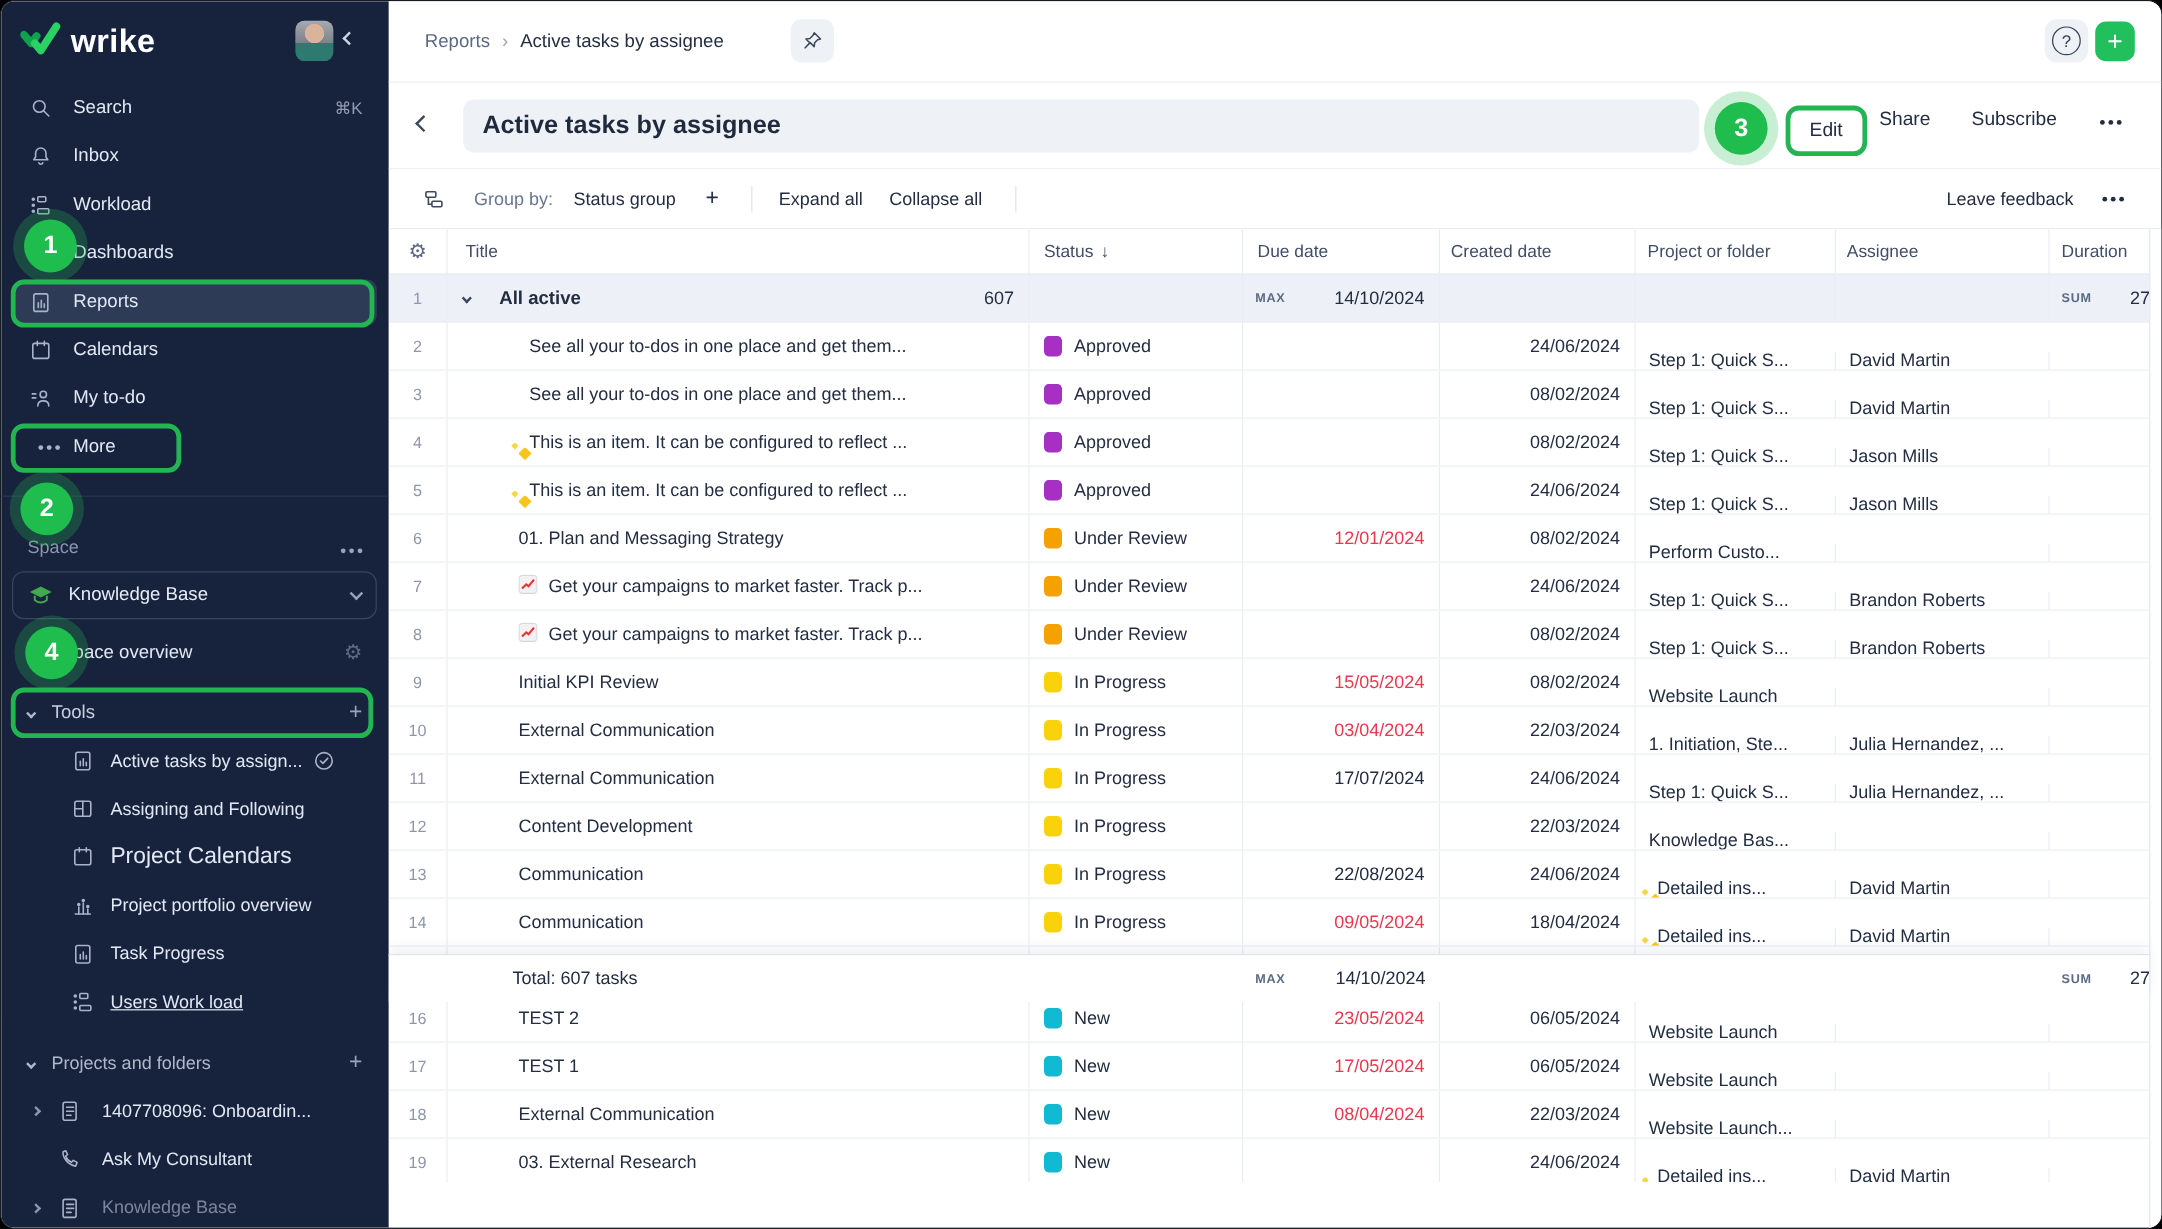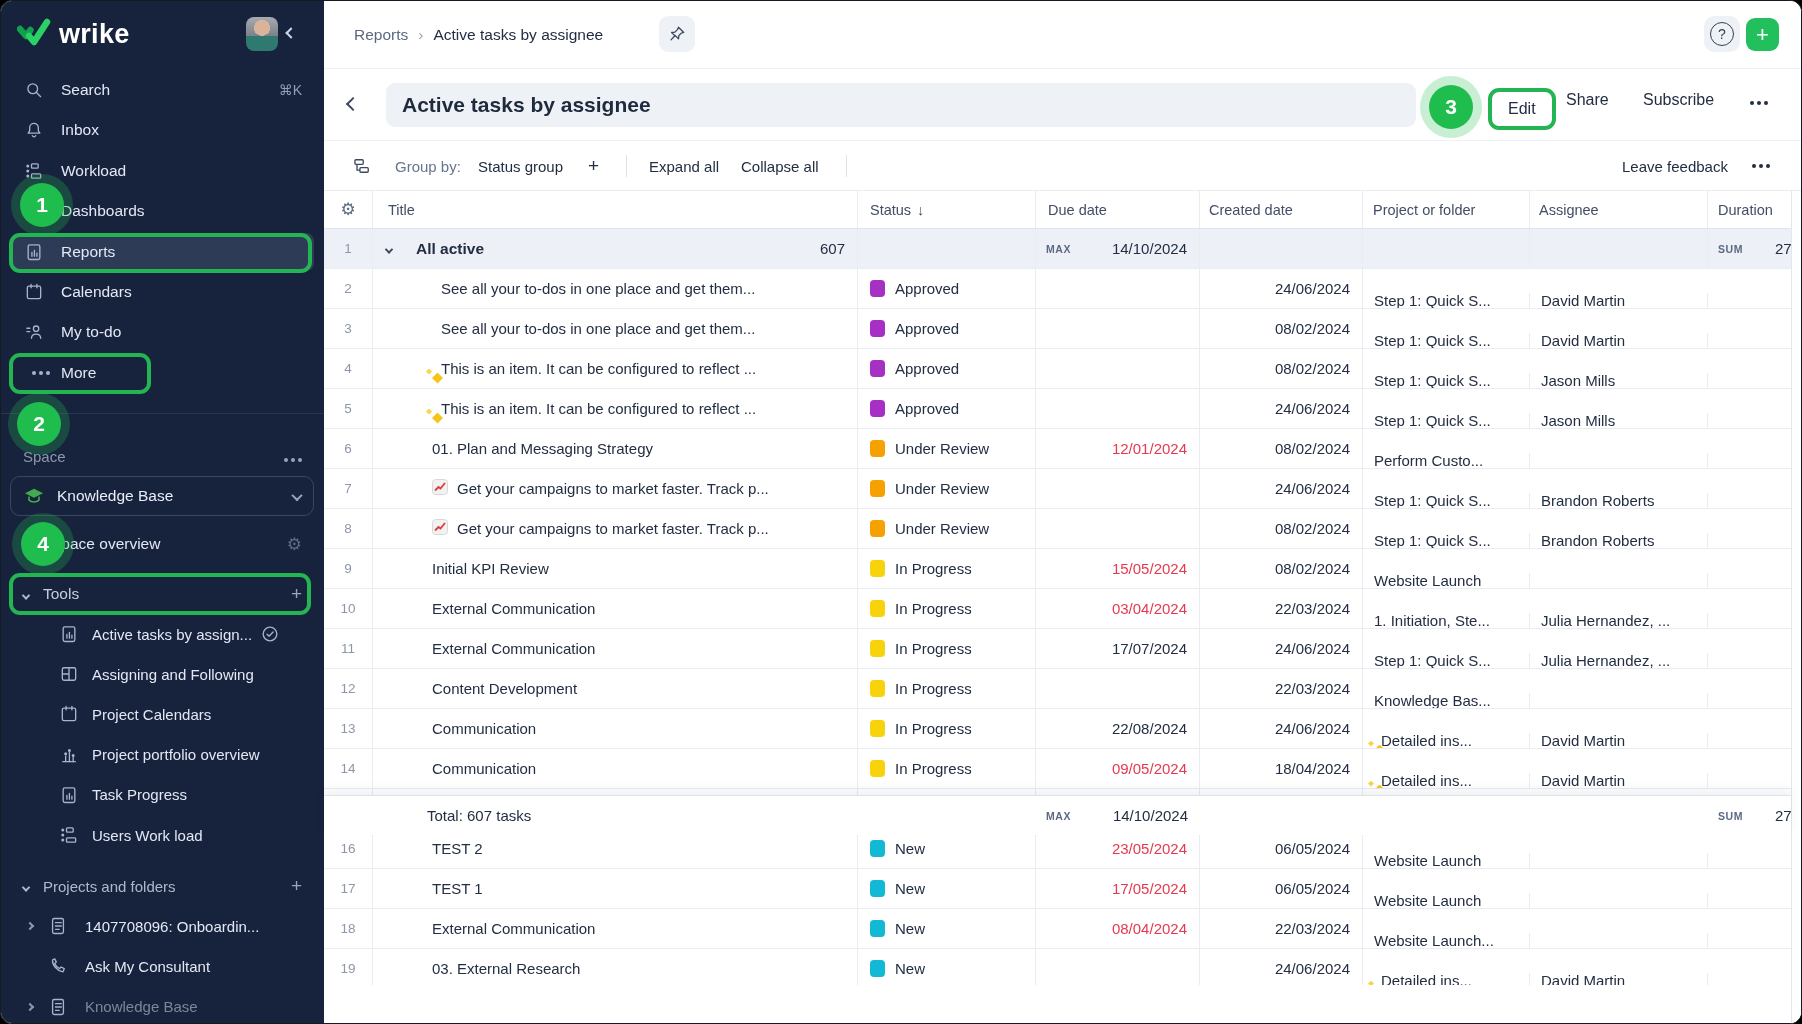--- a/index.html
+++ b/index.html
@@ -282,21 +282,21 @@
           </span>
           <span style="font-size:15px;">Assigning and Following</span>
         </div>
         <div class="side-item side-sub" style="top: 694.4px;">
           <span class="s-ic">
             <svg width="20" height="20" viewBox="0 0 24 24" fill="none" stroke="currentColor" stroke-width="1.6" stroke-linecap="round" stroke-linejoin="round">
               <rect x="4" y="5" width="16" height="15" rx="2"></rect>
               <path d="M8.5 3 v4 M15.5 3 v4"></path>
             </svg>
           </span>
-          <span style="font-size:15px;">Project Calendars</span>
+          <span style="font-size:19px;">Project Calendars</span>
         </div>
         <div class="side-item side-sub" style="top: 734.6px;">
           <span class="s-ic">
             <svg width="20" height="20" viewBox="0 0 24 24" fill="none" stroke="currentColor" stroke-width="1.6" stroke-linecap="round" stroke-linejoin="round">
               <path d="M4.5 20 h15"></path>
               <path d="M8 20 v-7 M12.5 20 v-11 M17 20 v-5"></path>
               <circle cx="8" cy="10.5" r="1" fill="currentColor"></circle>
               <circle cx="12.5" cy="6.5" r="1" fill="currentColor"></circle>
               <circle cx="17" cy="12.5" r="1" fill="currentColor"></circle>
             </svg>
@@ -305,21 +305,21 @@
         </div>
         <div class="side-item side-sub" style="top: 774.8px;">
           <span class="s-ic">
             <svg width="20" height="20" viewBox="0 0 24 24" fill="none" stroke="currentColor" stroke-width="1.6" stroke-linecap="round" stroke-linejoin="round">
               <rect x="5" y="3.5" width="14" height="17.5" rx="2"></rect>
               <path d="M9.5 12.5 v4.5 M12.5 10 v7 M15.5 13.5 v3.5"></path>
             </svg>
           </span>
           <span style="font-size:15px;">Task Progress</span>
         </div>
-        <div class="side-item side-sub" style="top: 815px;">
+        <div class="side-item side-sub" style="top: 815px; text-decoration: underline;">
           <span class="s-ic">
             <svg width="20" height="20" viewBox="0 0 24 24" fill="none" stroke="currentColor" stroke-width="1.6" stroke-linecap="round" stroke-linejoin="round">
               <circle cx="4.5" cy="6" r="1" fill="currentColor"></circle>
               <circle cx="4.5" cy="12" r="1" fill="currentColor"></circle>
               <circle cx="4.5" cy="18" r="1" fill="currentColor"></circle>
               <rect x="9" y="3.5" width="8" height="5" rx="1"></rect>
               <rect x="9" y="15.5" width="11" height="5" rx="1"></rect>
             </svg>
           </span>
           <span style="font-size:15px;">Users Work load</span>

